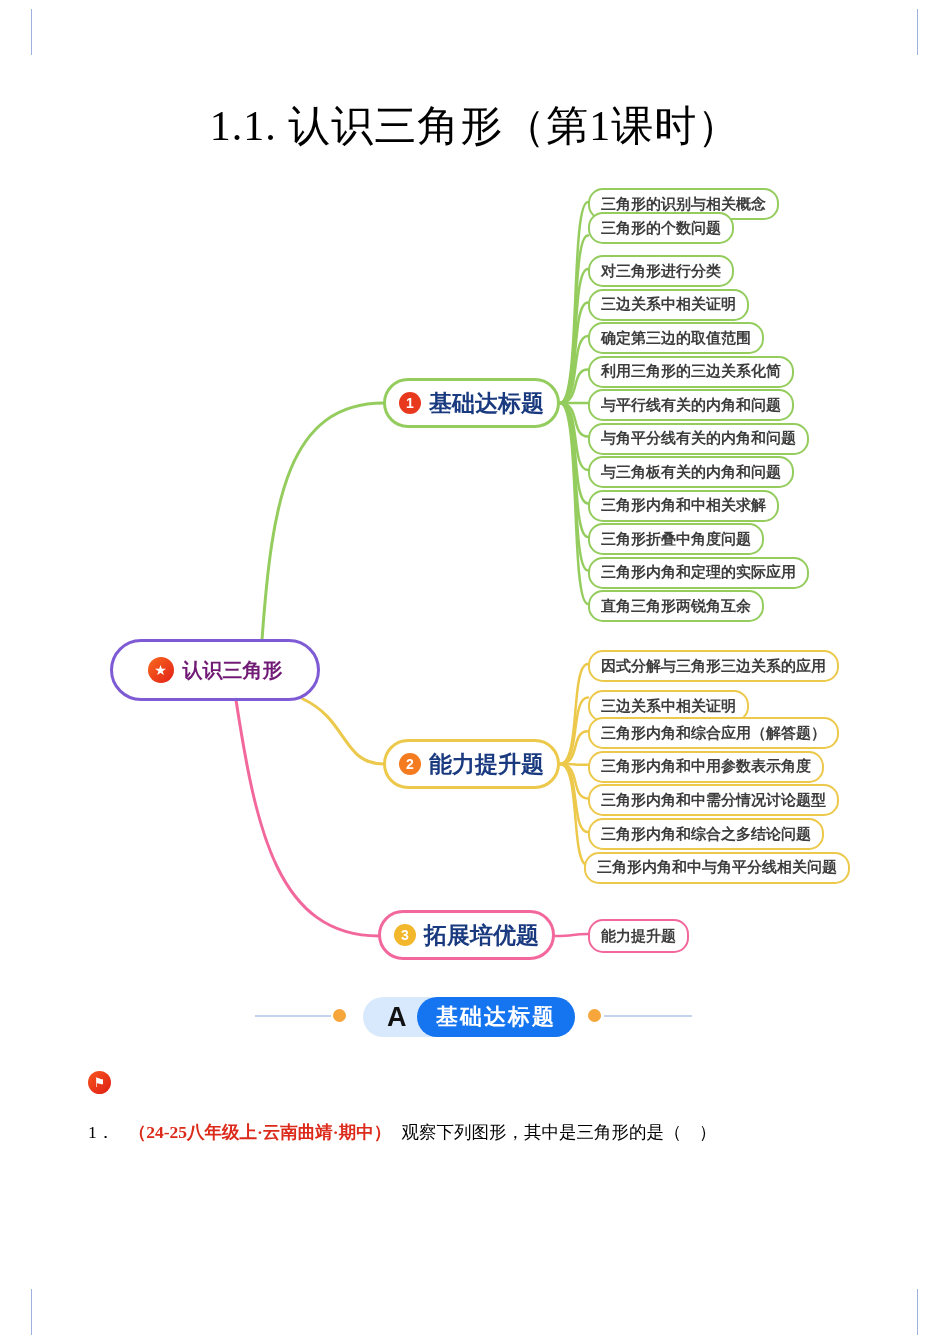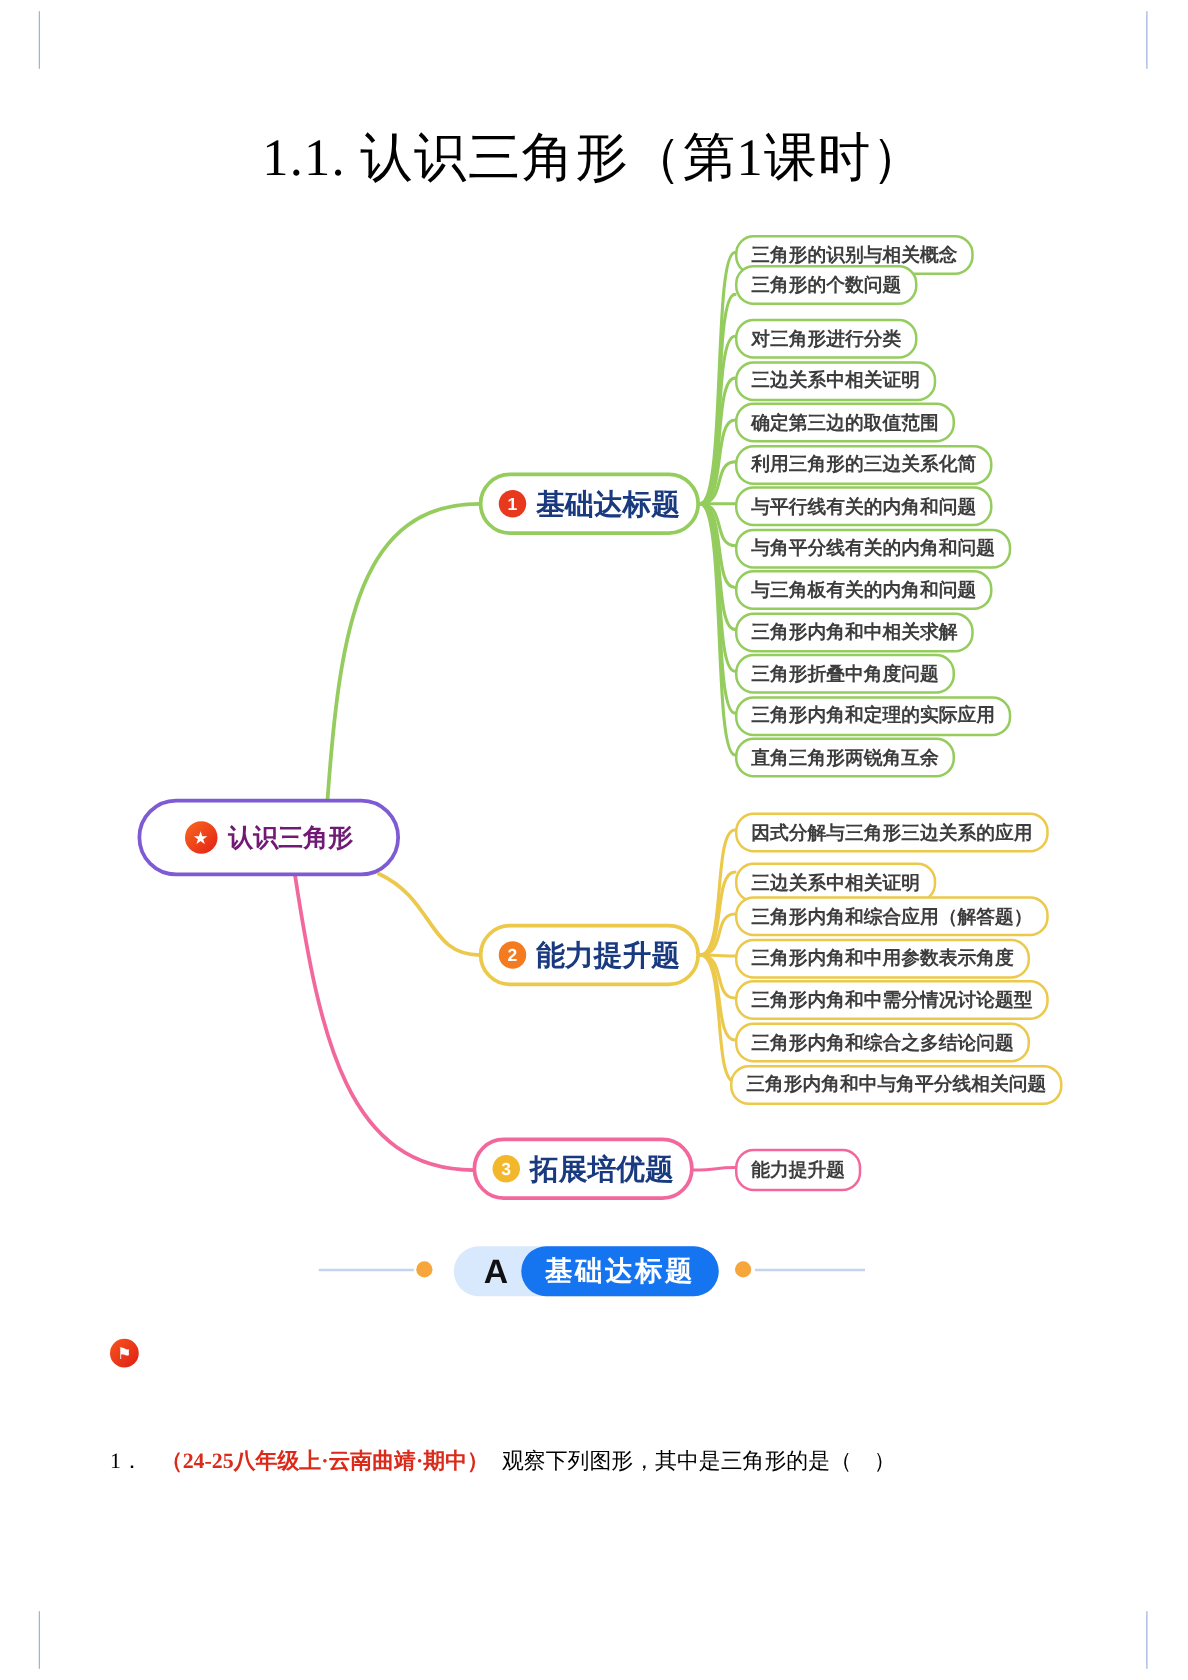--- a/index.html
+++ b/index.html
@@ -59,21 +59,21 @@
   
   #topic{position:absolute;left:88px;top:1071px;display:flex;align-items:center;gap:7px;}
   #topic-icon{
     width:23px;height:23px;border-radius:50%;background:linear-gradient(135deg,#f8551e,#dd1f15);
     display:flex;align-items:center;justify-content:center;color:#fff;font-size:13px;
   }
   #topic-label{font-size:17.5px;font-weight:bold;color:#2456ab;letter-spacing:0.5px;}
   
   #question{
     position:absolute;left:88px;top:1120px;font-family:"Liberation Serif","DejaVu Serif",serif;
-    font-size:17.5px;color:#000;white-space:nowrap;margin-top:36px;
+    font-size:17.5px;color:#000;white-space:nowrap;
   }
   #question .src{color:#dc2a1a;font-weight:bold;margin:0 6px 0 10px;}
 </style>
 </head>
 <body>
 
 <div id="page">
 
   <div class="corner-mark" style="left:31px;top:9px;"></div>
   <div class="corner-mark" style="left:917px;top:9px;"></div>

